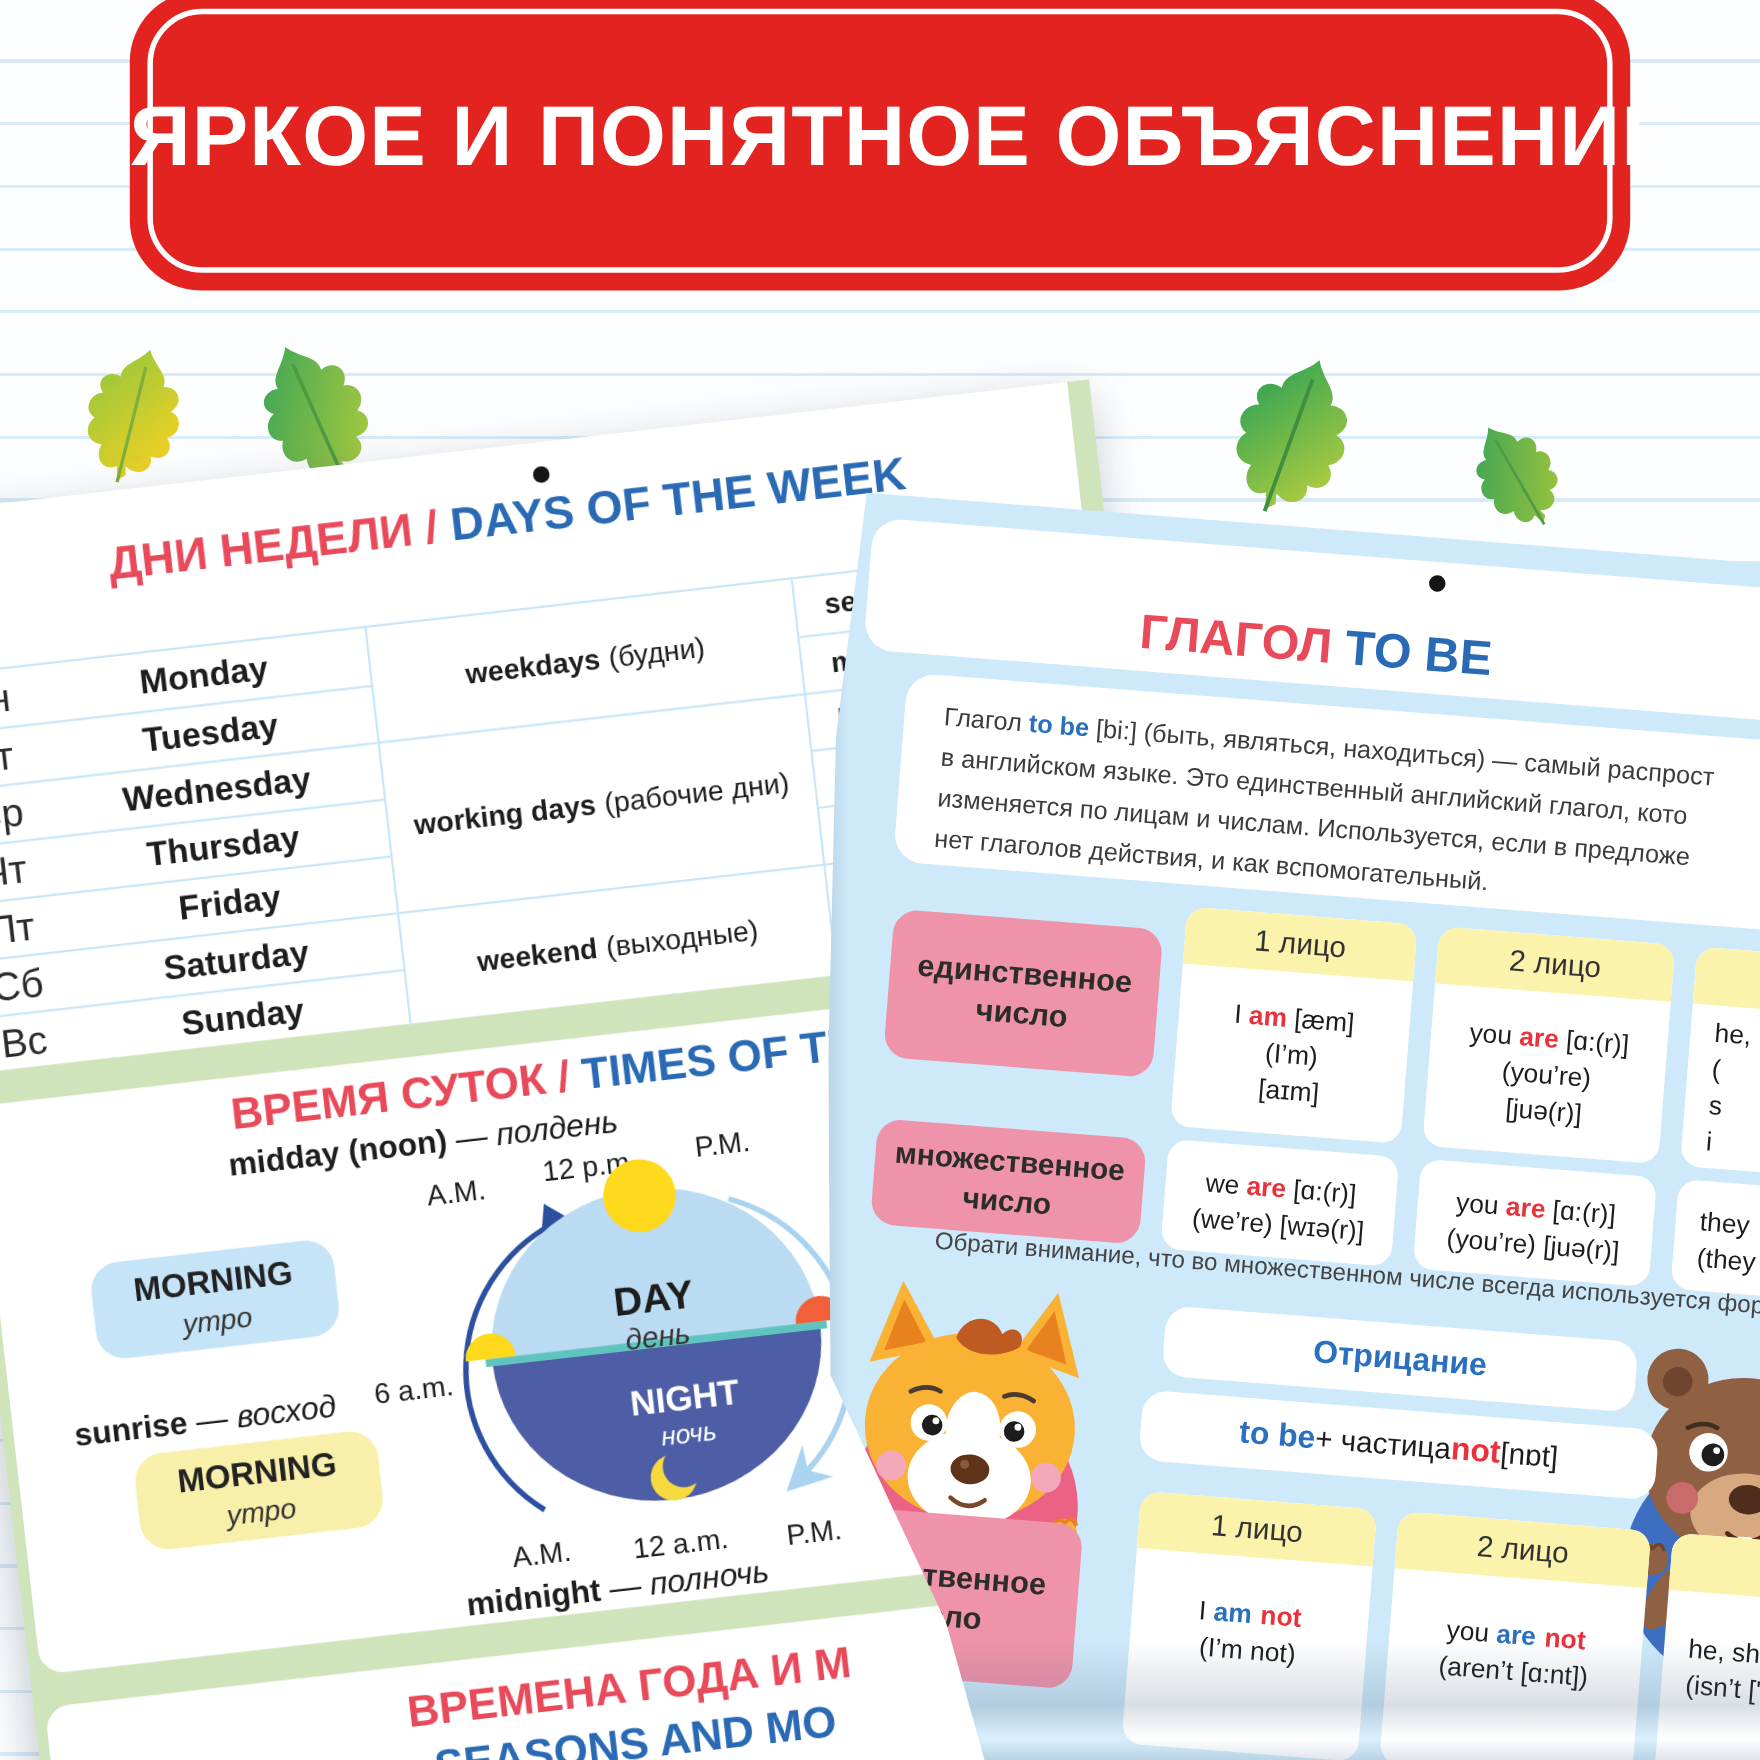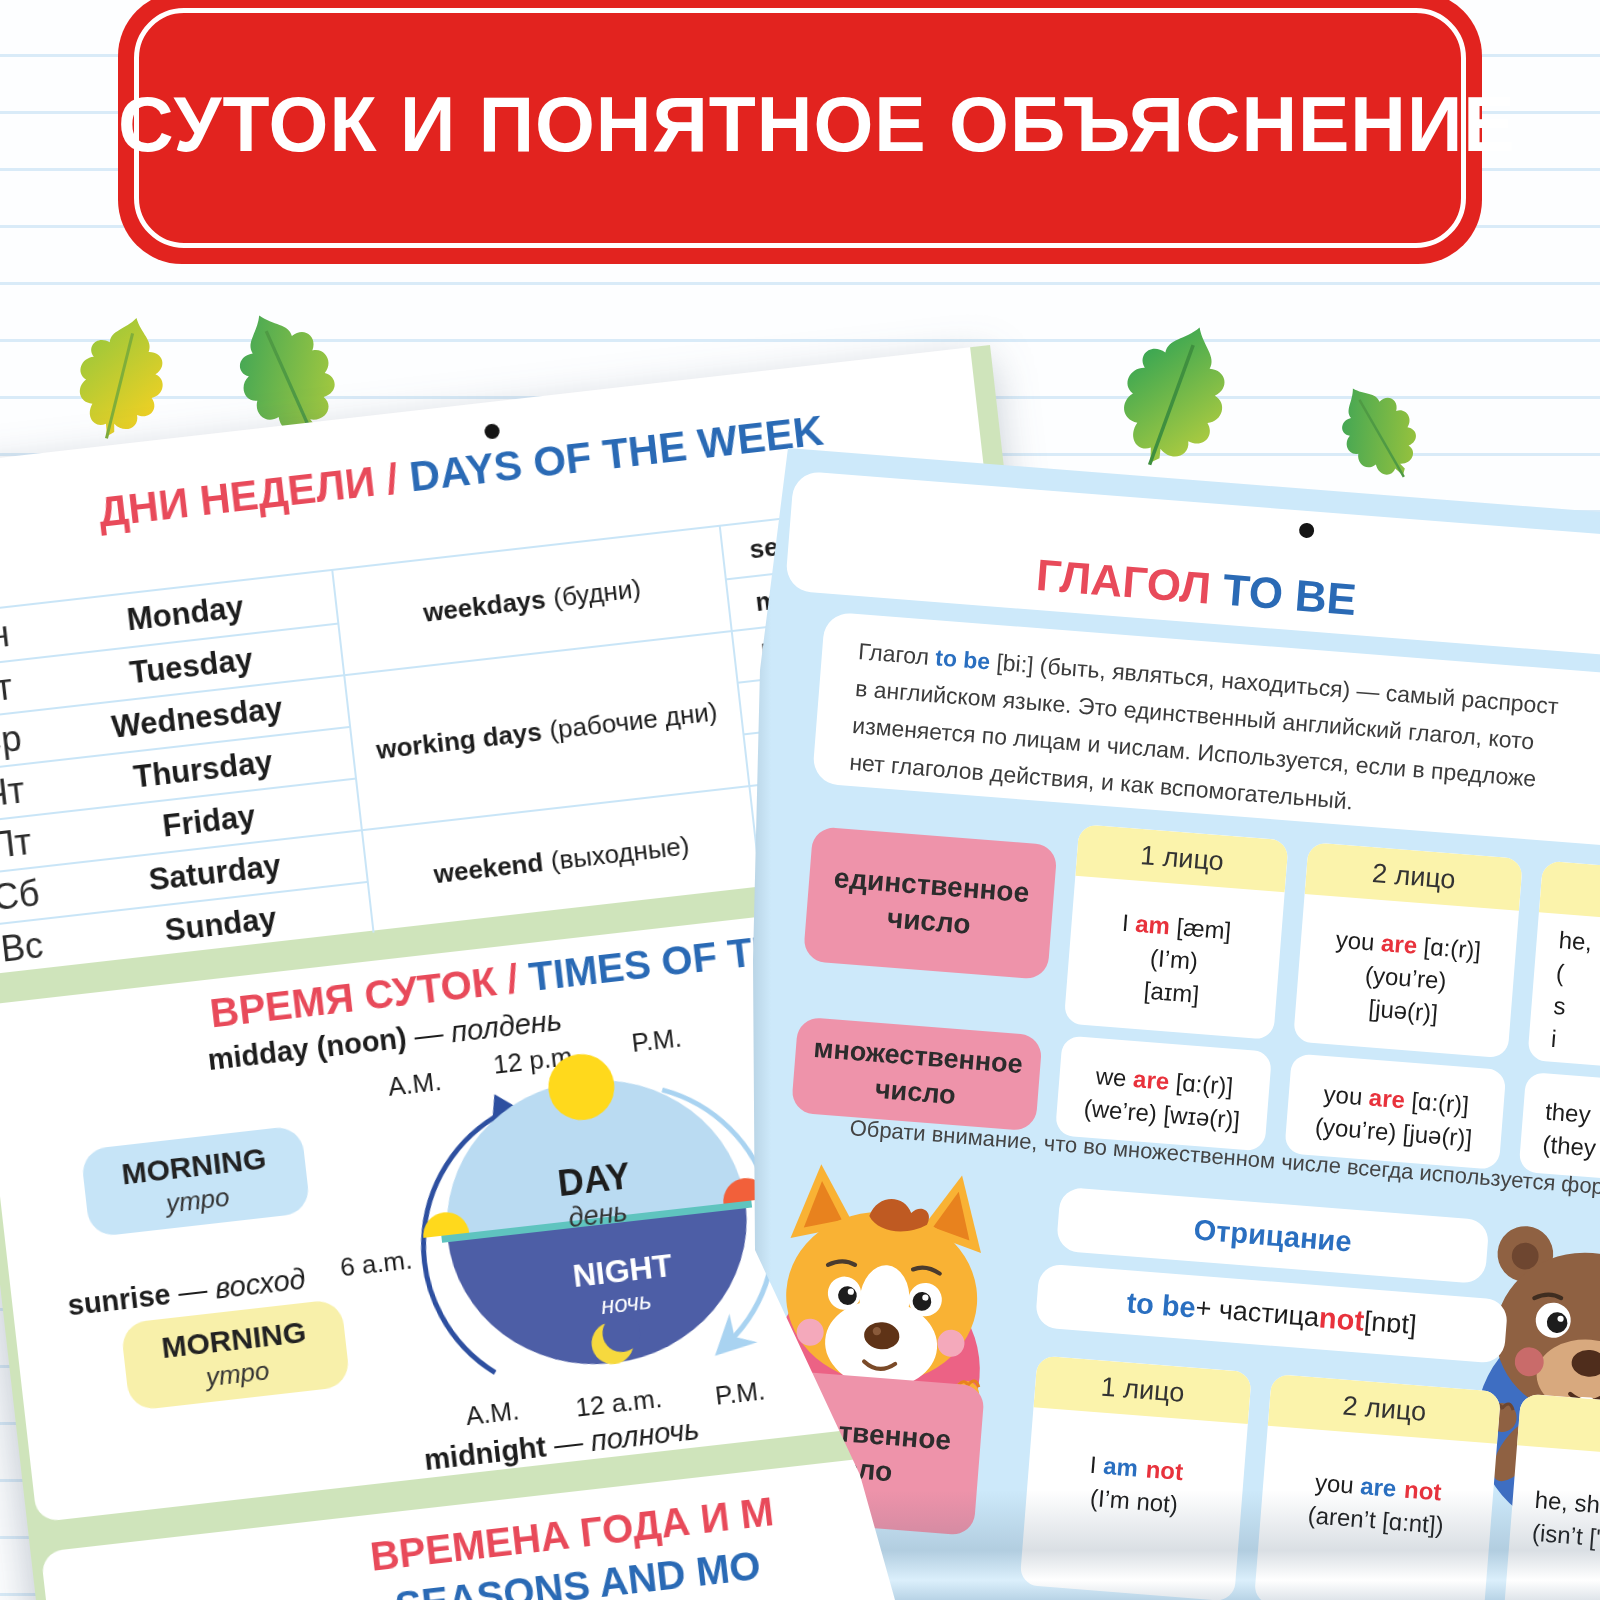--- a/index.html
+++ b/index.html
@@ -58,21 +58,21 @@
   .cellbody.left{align-items:flex-start;padding-left:22px;}
   .pinkbox{position:absolute;background:#ee93aa;border-radius:22px;display:flex;align-items:center;justify-content:center;text-align:center;font-size:28px;font-weight:700;color:#2c2c2c;line-height:36px;padding:0 20px;box-sizing:border-box;}
   .rp-note{position:absolute;left:115px;top:660px;font-size:22px;color:#444;white-space:nowrap;}
   .negbox{position:absolute;background:#fff;border-radius:22px;display:flex;align-items:center;justify-content:center;white-space:nowrap;}
 </style>
 </head>
 <body>
 
 <div class="abs banner">
   <div class="abs banner-inner"></div>
-  <div class="abs banner-text">СУТОК И ПОНЯТНОЕ ОБЪЯСНЕНИЕ</div>
+  <div class="abs banner-text">ЯРКОЕ И ПОНЯТНОЕ ОБЪЯСНЕНИЕ</div>
 </div>
 
 <svg class="abs leaf" style="left:58px;top:312px;width:125px;height:140px;transform:rotate(14deg);" viewBox="0 0 100 140">
   <defs>
       <linearGradient id="lg1" x1="0" y1="0" x2="1" y2="1">
         <stop offset="0" stop-color="#8cc63f"></stop>
         <stop offset="1" stop-color="#ffd21f"></stop>
       </linearGradient>
     </defs>
   <path d="M50 4 C42 18 28 22 30 34 C16 30 8 44 18 52 C6 56 4 72 16 76 C8 86 14 100 28 98 C24 112 36 122 46 114 L50 126 L56 120 L54 112 C66 120 80 110 74 98 C88 100 94 86 84 78 C96 72 94 56 82 54 C92 44 84 30 70 34 C72 22 58 18 50 4 Z" fill="url(#lg1)"></path>

